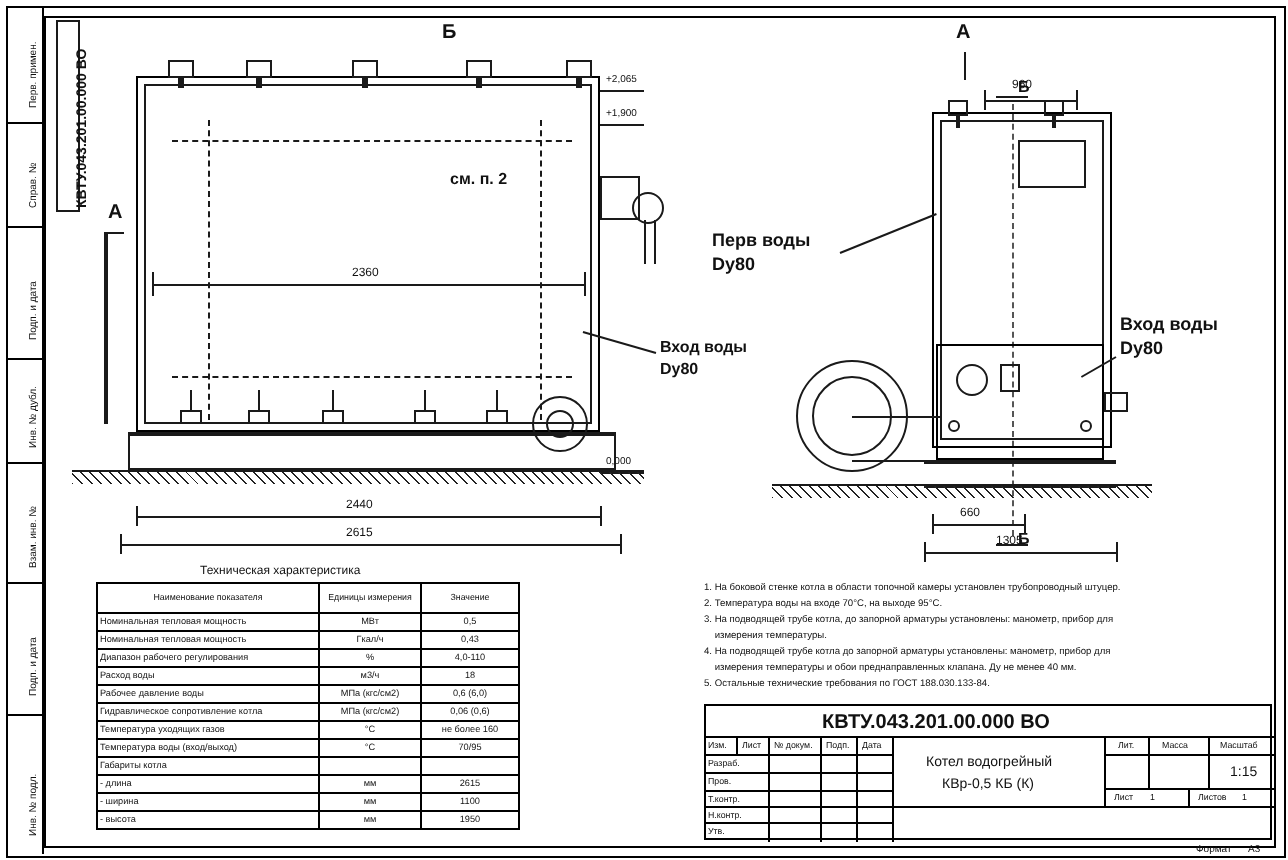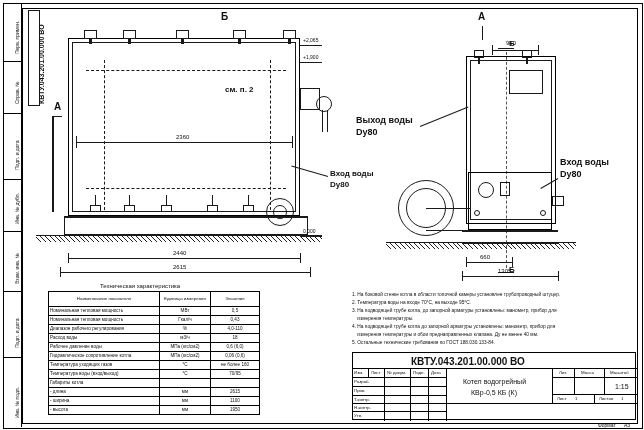--- a/index.html
+++ b/index.html
@@ -188,21 +188,21 @@
   <div class="circ" style="left:478px;top:182px;width:16px;height:16px;"></div>
   <div class="rect" style="left:500px;top:182px;width:10px;height:14px;"></div>
   <div class="circ" style="left:474px;top:210px;width:6px;height:6px;"></div>
   <div class="circ" style="left:540px;top:210px;width:6px;height:6px;"></div>
 
   <div class="circ" style="left:398px;top:180px;width:56px;height:56px;"></div>
   <div class="circ" style="left:406px;top:188px;width:40px;height:40px;"></div>
   <div class="s" style="left:426px;top:208px;width:44px;height:1.2px;"></div>
   <div class="s" style="left:426px;top:230px;width:44px;height:1.2px;"></div>
 
-  <div class="txt t9 b" style="left:356px;top:116px;">Выход воды</div>
+  <div class="txt t9 b" style="left:356px;top:116px;">Перв воды</div>
   <div class="txt t9 b" style="left:356px;top:128px;">Dy80</div>
   <div class="leader" style="left:420px;top:126px;width:52px;transform:rotate(-22deg);"></div>
 
   <div class="txt t9 b" style="left:560px;top:158px;">Вход воды</div>
   <div class="txt t9 b" style="left:560px;top:170px;">Dy80</div>
   <div class="leader" style="left:558px;top:178px;width:20px;transform:rotate(150deg);"></div>
   <div class="rect" style="left:552px;top:196px;width:12px;height:10px;"></div>
 
   <div class="s" style="left:462px;top:230px;width:96px;height:1.6px;"></div>
   <div class="s" style="left:462px;top:242px;width:96px;height:1.6px;"></div>

